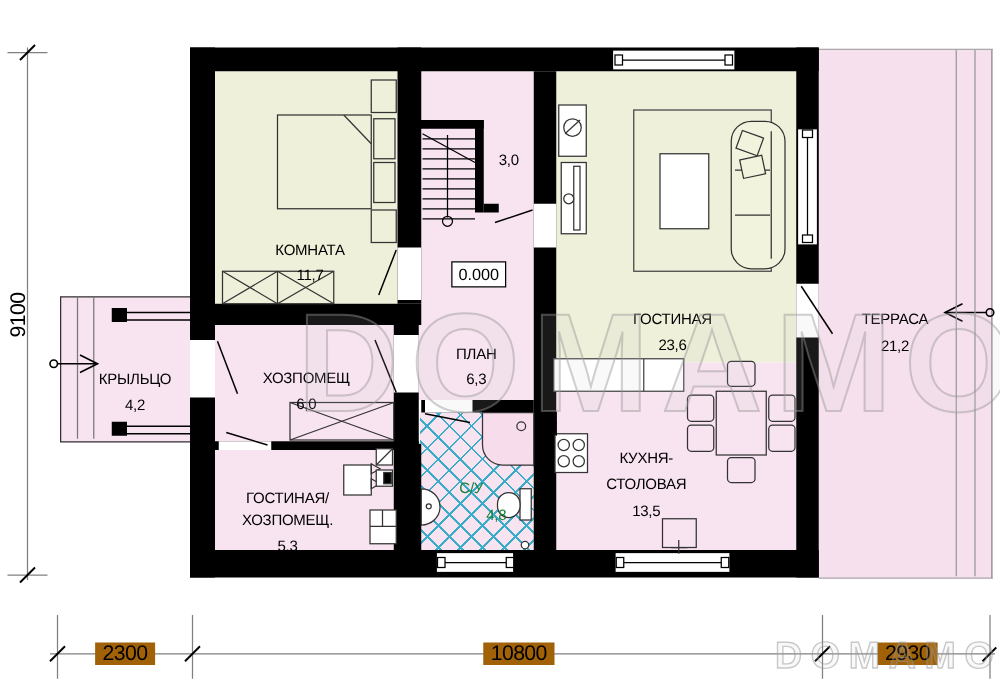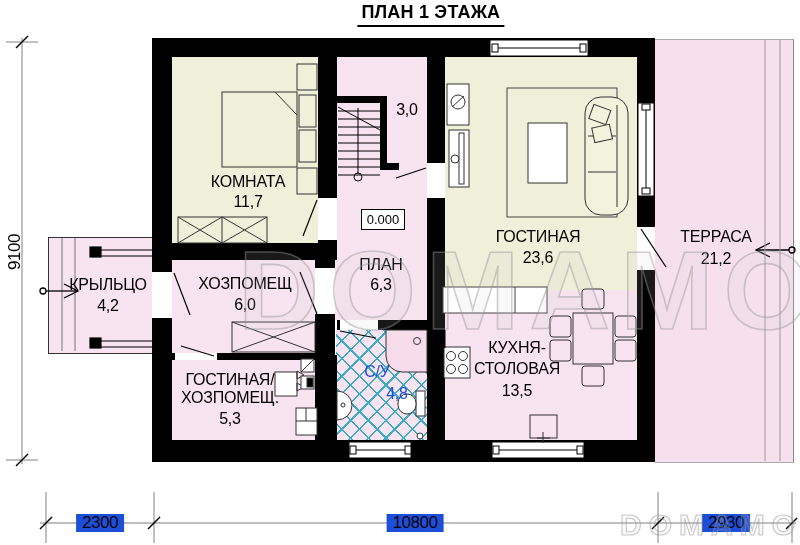--- a/index.html
+++ b/index.html
@@ -6,46 +6,45 @@
   .canvas{position:relative;width:800px;height:545px;background:#fff;overflow:hidden;
           font-family:"Liberation Sans",sans-serif;color:#000;}
   .floor{position:absolute;z-index:1;}
   .wall{position:absolute;background:#000;z-index:2;}
   .gap{position:absolute;background:#fff;z-index:3;}
   svg.overlay{position:absolute;left:0;top:0;z-index:4;pointer-events:none;}
   .title{position:absolute;left:50%;top:2px;transform:translateX(-29%);
          font-size:18px;font-weight:700;letter-spacing:0.2px;
          border-bottom:2px solid #000;padding:0 4px 2px 4px;z-index:6;}
   .rname,.rarea{position:absolute;transform:translateX(-50%);z-index:5;
-         font-size:16px;letter-spacing:-0.2px;line-height:1;white-space:nowrap;}
-  .blue{color:#1d4ed8;}
+         font-size:12px;letter-spacing:-0.2px;line-height:1;white-space:nowrap;margin-top:20px;}
+  .blue{color:#15803d;}
   .elev{position:absolute;left:361px;top:209px;width:42px;height:19px;z-index:5;
         background:#fff;border:1px solid #000;font-size:13px;text-align:center;line-height:19px;}
   .dim{position:absolute;transform:translateX(-50%);z-index:5;font-size:17px;
-       letter-spacing:-0.5px;background:#1d4ed8;padding:0 6px;line-height:18px;}
+       letter-spacing:-0.5px;background:#a16207;padding:0 6px;line-height:18px;}
   .dimv{position:absolute;left:-16px;top:243px;width:60px;height:18px;z-index:5;
         font-size:17px;letter-spacing:-0.5px;text-align:center;transform:rotate(-90deg);}
   .wm{position:absolute;z-index:6;font-weight:700;color:rgba(205,205,205,0.12);
       -webkit-text-stroke:1.6px rgba(150,150,150,0.45);white-space:nowrap;}
   .wm.center{left:238px;top:226px;font-size:112px;letter-spacing:10px;}
   .wm.corner{left:620px;top:508px;font-size:30px;letter-spacing:7px;
              -webkit-text-stroke:1.1px rgba(150,150,150,0.5);}
   .bathfloor{background-color:#f8e3f0;
     background-image:
       repeating-linear-gradient(45deg,transparent 0 11px,#3aacca 11px 12.5px),
       repeating-linear-gradient(135deg,transparent 0 11px,#3aacca 11px 12.5px);}
   .terrace{background:#f7e0ee;border-top:1px solid #aaa;border-right:1px solid #888;border-bottom:1px solid #aaa;}
   .porch{background:#f8e3f0;border:1.5px solid #333;}
 </style>
 </head>
 <body>
 
 <div class="canvas">
 
-  <div class="title">ПЛАН 1 ЭТАЖА</div>
 
   <div class="floor terrace" style="left:655px;top:39px;width:138px;height:422px;"></div>
   <div class="floor porch" style="left:48px;top:237px;width:107px;height:115px;"></div>
   <div class="floor" style="left:172px;top:57px;width:146px;height:186px;background:#eef0d9;"></div>
   <div class="floor" style="left:445px;top:57px;width:192px;height:233px;background:#eef0d9;"></div>
   <div class="floor" style="left:445px;top:290px;width:192px;height:150px;background:#f8e3f0;"></div>
   <div class="floor" style="left:335px;top:57px;width:92px;height:263px;background:#f8e3f0;"></div>
   <div class="floor bathfloor" style="left:336px;top:330px;width:91px;height:110px;"></div>
   <div class="floor" style="left:172px;top:260px;width:143px;height:93px;background:#f8e3f0;"></div>
   <div class="floor" style="left:172px;top:360px;width:143px;height:80px;background:#f8e3f0;"></div>

